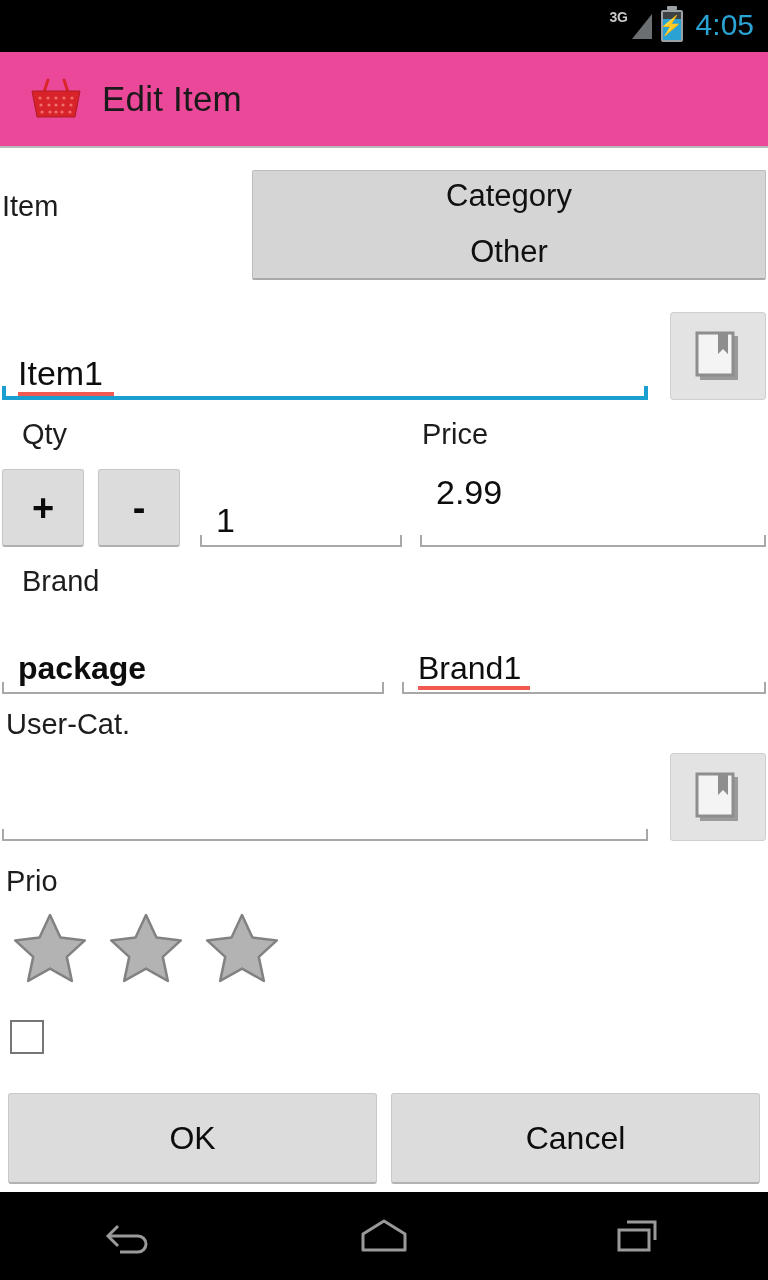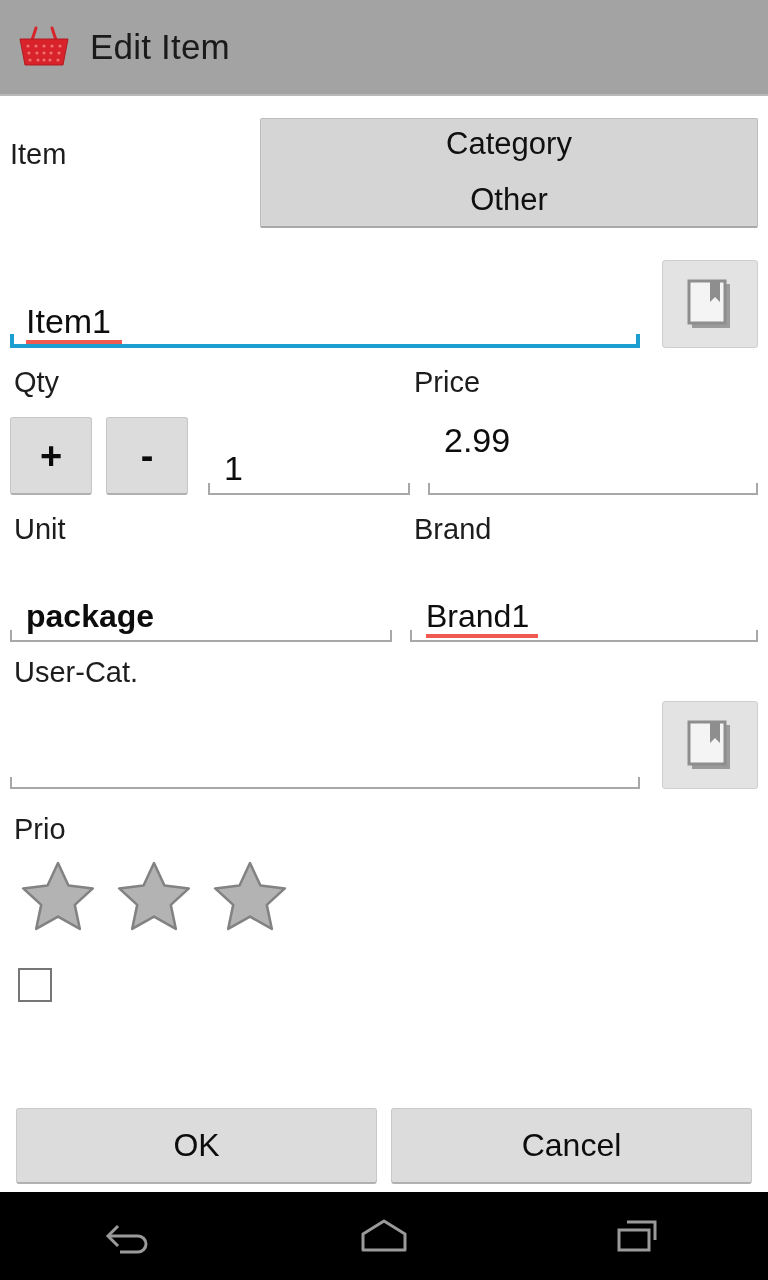--- a/index.html
+++ b/index.html
@@ -106,24 +106,24 @@
     line-height: 1;
     letter-spacing: 0px;
     margin-left: 4px;
     margin-top: -2px;
   }
 
   
   .title-bar {
     height: 96px;
     flex: 0 0 96px;
-    background: #a3a3a3;
-    display: flex;
-    align-items: center;
-    padding-left: 16px;
+    background: #ec4899;
+    display: flex;
+    align-items: center;
+    padding-left: 28px;
     border-bottom: 2px solid #b9b9b9;
     position: relative;
   }
   .title-bar::after {
     content: "";
     position: absolute;
     left: 0; right: 0; bottom: -4px;
     height: 2px;
     background: #f2f2f2;
   }
@@ -138,21 +138,21 @@
     font-size: 35px;
     color: #1a1a1a;
     margin-left: 18px;
     letter-spacing: 0.2px;
   }
 
   
   .content {
     flex: 1 1 auto;
     background: #ffffff;
-    padding: 0 10px;
+    padding: 0 2px;
     position: relative;
     display: flex;
     flex-direction: column;
   }
 
   .label {
     font-size: 29px;
     color: #1d1d1d;
     line-height: 1;
   }
@@ -247,20 +247,21 @@
     display: flex;
     align-items: center;
     justify-content: center;
     cursor: pointer;
   }
 
   
   .row-labels {
     display: flex;
     margin-top: 20px;
+    margin-left: 16px;
   }
   .col-left  { width: 400px; padding-left: 4px; }
   .col-right { flex: 1 1 auto; padding-left: 4px; }
 
   .row-qty {
     display: flex;
     align-items: flex-end;
     margin-top: 12px;
     height: 86px;
   }
@@ -374,21 +375,21 @@
   .spacer { flex: 1 1 auto; }
 
   
   .footer {
     display: flex;
     gap: 14px;
     padding: 0 6px 8px 6px;
   }
   .action-btn {
     flex: 1 1 0;
-    height: 76px;
+    height: 91px;
     background: #dcdcdc;
     border: 1px solid #c9c9c9;
     border-bottom: 2px solid #b2b2b2;
     border-radius: 3px;
     display: flex;
     align-items: center;
     justify-content: center;
     font-size: 32px;
     color: #0c0c0c;
     cursor: pointer;
@@ -410,20 +411,33 @@
     align-items: center;
     justify-content: center;
     cursor: pointer;
   }
 </style>
 </head>
 <body>
 
 <div class="device">
 
+  <div class="status-bar">
+    <div class="status-icons">
+      <div class="signal-wrap">
+        <span class="signal-label">3G</span>
+        <span class="signal-tri"></span>
+      </div>
+      <div class="battery">
+        <span class="battery-top-dark"></span>
+        <span class="bolt">⚡</span>
+      </div>
+      <span class="clock">4:05</span>
+    </div>
+  </div>
 
   <div class="title-bar">
     <div class="basket-icon">
       <svg width="56" height="46" viewBox="0 0 56 46">
         <path d="M16 16 L20 4 M40 16 L36 4" stroke="#d8252a" stroke-width="3" fill="none" stroke-linecap="round"></path>
         <path d="M4 15 H52 L47 41 H9 Z" fill="#d9232a" stroke="#b01c22" stroke-width="1"></path>
         <g fill="#f07070">
           <circle cx="12" cy="22" r="1.6"></circle>
             <circle cx="20" cy="22" r="1.6"></circle>
             <circle cx="28" cy="22" r="1.6"></circle>
@@ -484,21 +498,20 @@
           <span class="underline"></span>
         </div>
       </div>
       <div class="price-field">
         <span class="field-input" title="">2.99</span>
         <span class="underline"></span>
       </div>
     </div>
 
     <div class="row-labels">
-      <div class="col-left label">Unit</div>
       <div class="col-right label">Brand</div>
     </div>
 
     <div class="row-unitbrand">
       <div class="unit-field">
         <span class="field-input small" title="">package</span>
         <span class="underline"></span>
       </div>
       <div class="brand-field">
         <span class="field-input small" title="">Brand1</span>

